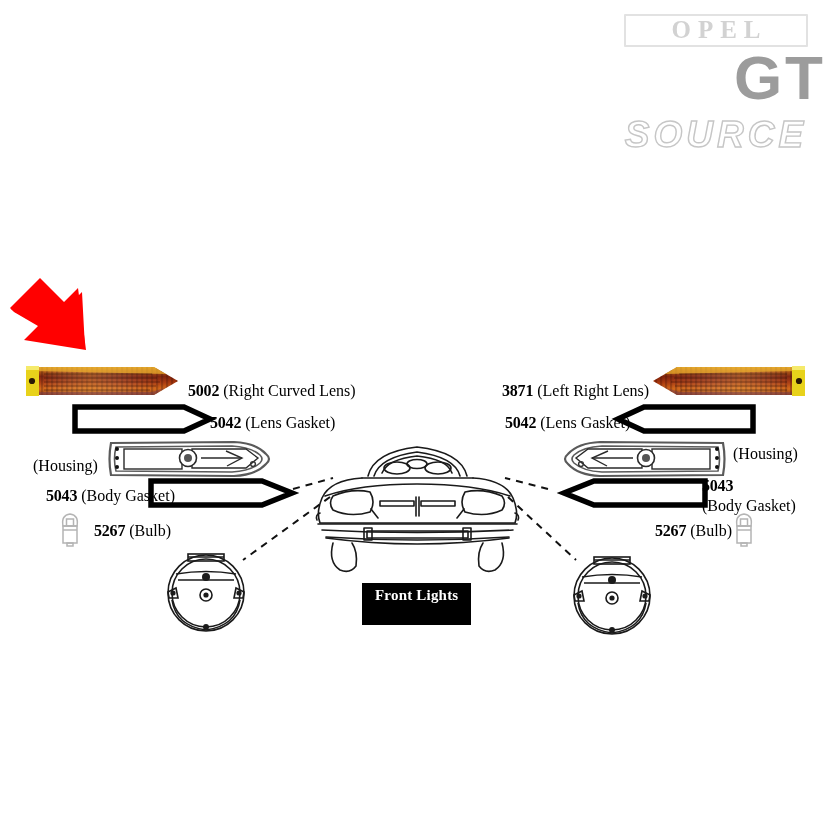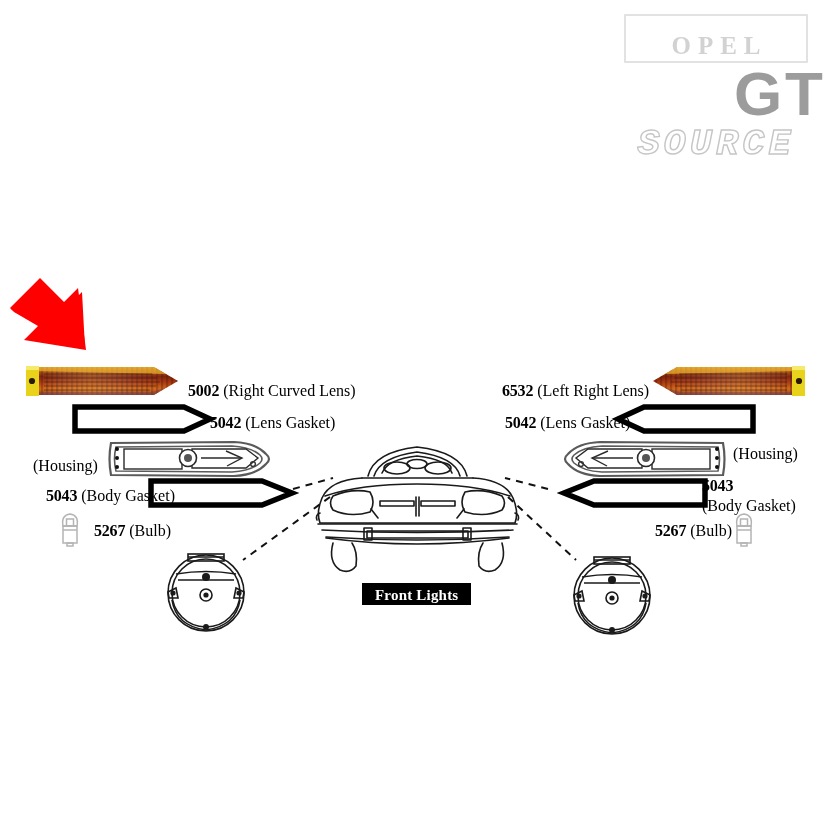--- a/index.html
+++ b/index.html
@@ -20,21 +20,21 @@
   #brand {
     position: absolute;
     right: 14px;
     top: 8px;
     width: 220px;
     text-align: center;
     user-select: none;
   }
   #opel-box {
     border: 2px solid #e2e2e2;
-    padding: 17px 0 2px 0;
+    padding: 1px 0 2px 0;
     margin: 6px 18px 2px 18px;
     border-radius: 1px;
   }
   #opel-box .opel-text {
     font-family: "Liberation Serif", serif;
     font-size: 25px;
     font-weight: bold;
     letter-spacing: 7px;
     color: #d2d2d2;
     line-height: 1.05;
@@ -44,27 +44,27 @@
     font-family: "Liberation Sans", sans-serif;
     font-size: 62px;
     font-weight: bold;
     letter-spacing: 3px;
     color: #9c9c9c;
     line-height: 0.95;
     margin-top: 2px;
     text-align: right;
   }
   #source-text {
-    font-family: Liberation Mono, monospace;
+    font-family: Liberation Sans, sans-serif;
     font-size: 37px;
     font-style: italic;
     font-weight: bold;
     letter-spacing: 4px;
     line-height: 1.05;
-    margin-top: 1px;
+    margin-top: 8px;
     color: #ffffff;
     -webkit-text-stroke: 1.4px #c6c6c6;
     text-shadow: 0 0 0 #c9c9c9;
   }
 
   
   .abs { position: absolute; }
 
   
   .label {
@@ -85,21 +85,21 @@
   
   #title-badge {
     position: absolute;
     left: 362px;
     top: 583px;
     background: #000000;
     color: #ffffff;
     font-family: "Liberation Serif", serif;
     font-weight: bold;
     font-size: 15px;
-    padding: 4px 13px 1px 13px;
+    padding: 4px 13px 21px 13px;
     letter-spacing: 0.2px;
   }
 
   
   #red-arrow { position: absolute; left: 8px; top: 276px; }
 
   svg { display: block; overflow: visible; }
 </style>
 </head>
 <body>
@@ -271,21 +271,21 @@
         <line x1="142" y1="12" x2="34" y2="12"></line>
         <line x1="142" y1="16" x2="29" y2="16"></line>
         <line x1="142" y1="20" x2="26" y2="20"></line>
         <line x1="142" y1="24" x2="30" y2="24"></line>
         <line x1="142" y1="28" x2="36" y2="28"></line>
       </g>
     </svg>
   </div>
 
   <div class="label" style="left:502px; top:381px;">
-    <span class="pn">6532</span>
+    <span class="pn">3871</span>
     <span class="desc">(Left Right Lens)</span>
   </div>
 
   <div class="abs" style="left:614px; top:404px;">
     <svg width="142" height="30" viewBox="0 0 142 30">
       <path d="M139,3 L30,3 L4,15 L30,27 L139,27 Z" fill="#ffffff" stroke="#000000" stroke-width="5.5" stroke-linejoin="miter"></path>
     </svg>
   </div>
 
   <div class="label" style="left:505px; top:413px;">

